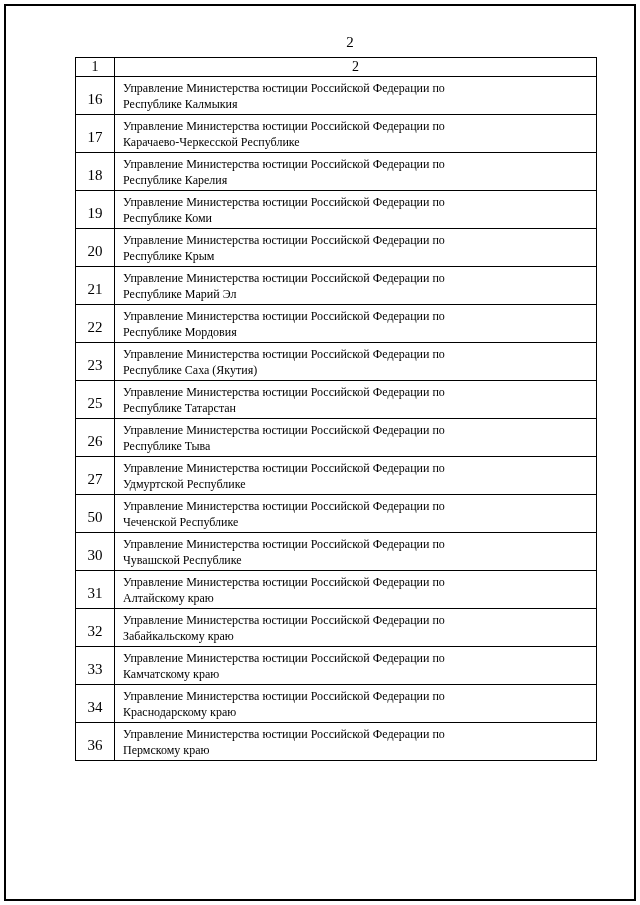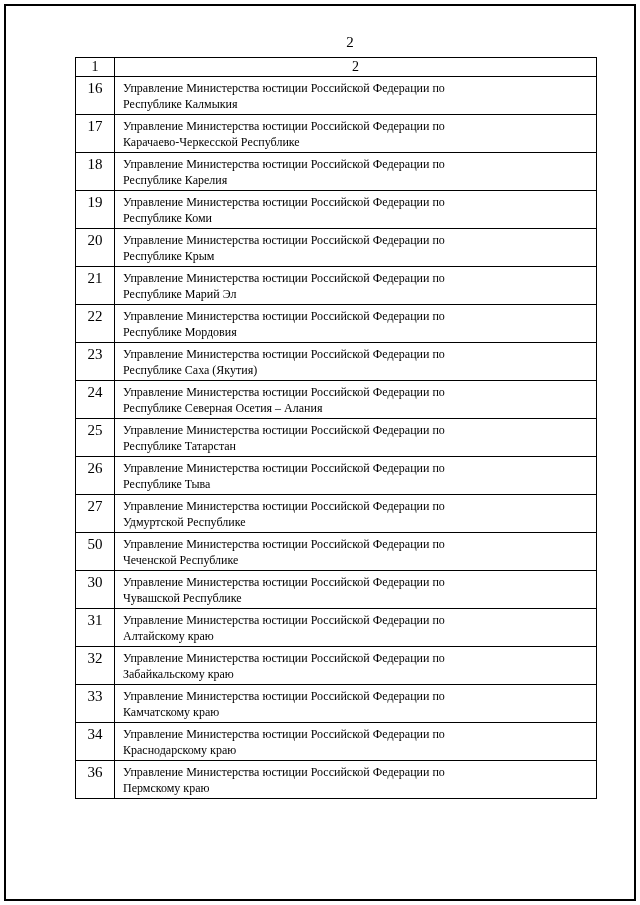--- a/index.html
+++ b/index.html
@@ -47,21 +47,21 @@
   th {
     font-weight: normal;
     font-size: 14px;
     height: 18px;
     text-align: center;
     padding: 0;
   }
   td.num-cell {
     text-align: center;
     vertical-align: top;
-    padding-top: 3px;
+    padding-top: 14px;
     font-size: 15px;
   }
   td.text-cell {
     vertical-align: top;
     padding: 3px 4px 2px 8px;
     font-size: 12px;
     line-height: 16px;
   }
   tr.data-row { height: 36px; }
   .cell-line { display: block; }
@@ -139,27 +139,20 @@
     </tr>
 
     <tr class="data-row">
       <td class="num-cell">23</td>
       <td class="text-cell">
         <span class="cell-line">Управление Министерства юстиции Российской Федерации по</span>
         <span class="cell-line">Республике Саха (Якутия)</span>
       </td>
     </tr>
 
-    <tr class="data-row">
-      <td class="num-cell">24</td>
-      <td class="text-cell">
-        <span class="cell-line">Управление Министерства юстиции Российской Федерации по</span>
-        <span class="cell-line">Республике Северная Осетия – Алания</span>
-      </td>
-    </tr>
 
     <tr class="data-row">
       <td class="num-cell">25</td>
       <td class="text-cell">
         <span class="cell-line">Управление Министерства юстиции Российской Федерации по</span>
         <span class="cell-line">Республике Татарстан</span>
       </td>
     </tr>
 
     <tr class="data-row">

